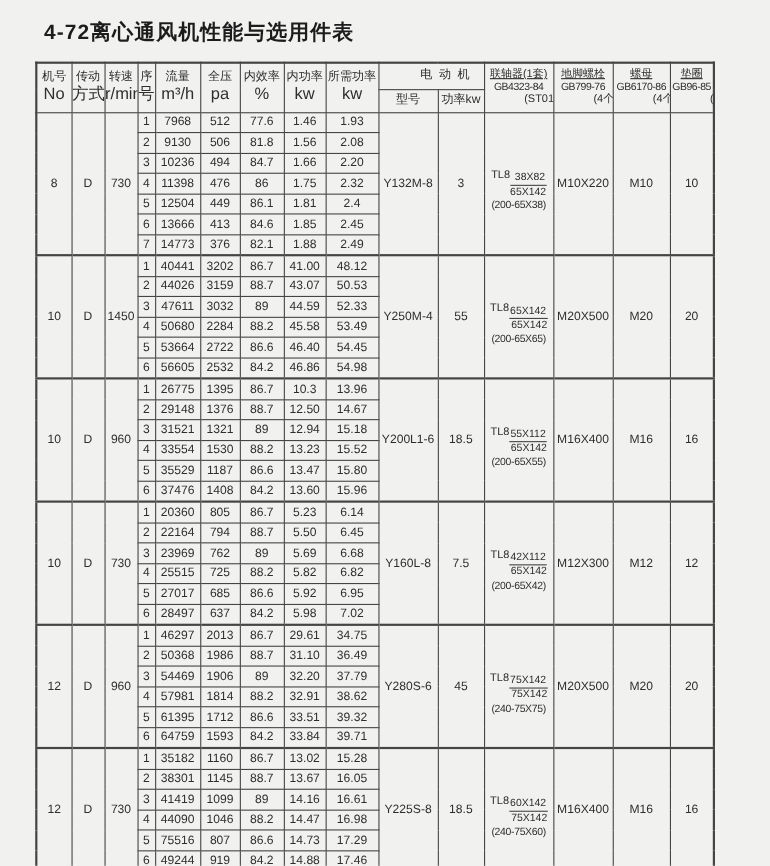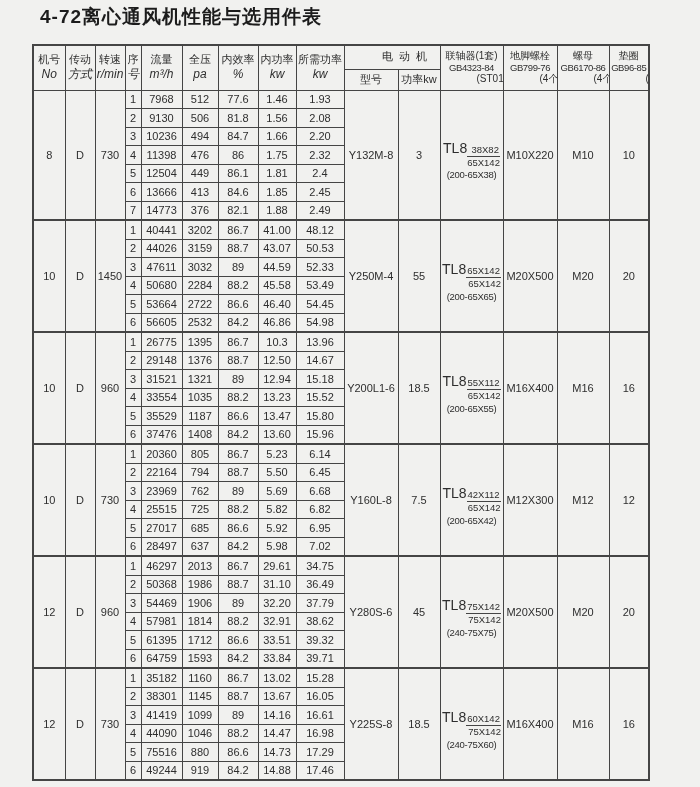--- a/index.html
+++ b/index.html
@@ -6,47 +6,47 @@
     --bg:#f1f1ef; --line:#454545; --ink:#2e2e2e;
   }
   html,body{margin:0;padding:0;}
   body{
     width:700px;height:787px;background:var(--bg);
     font-family:"Liberation Sans","DejaVu Sans",sans-serif;
     color:var(--ink);overflow:hidden;
   }
   .page{position:relative;width:700px;height:787px;}
   .title{
-    margin:0;padding:4px 0 0 40px;
+    margin:0;padding:16px 0 0 40px;
     font-size:19px;font-weight:bold;letter-spacing:1px;color:#1c1c1c;
   }
   table.sel{
     border-collapse:collapse;table-layout:fixed;
     margin:14px 0 0 32px;width:616px;
     border:2px solid var(--line);
   }
   .sel th,.sel td{
     border:1px solid var(--line);
     padding:0;text-align:center;vertical-align:middle;
     overflow:hidden;white-space:nowrap;
   }
   .sel thead tr.h1{height:24px;}
   .sel thead tr.h2{height:21px;}
   .sel th{font-weight:normal;font-size:11px;line-height:1.25;}
-  .sel th .l2{font-size:12px;font-style:italic;}
+  .sel th .l2{font-size:15px;}
   .sel th.motor-span{letter-spacing:6px;padding-left:31px;}
   .sel th.part div{line-height:1.18;}
   .sel th.part .gb{font-size:9.5px;letter-spacing:-0.4px;}
-  .sel th.part .p1{font-size:10px;}
+  .sel th.part .p1{font-size:10px;text-decoration:underline;}
   .sel th.part .p3{font-size:10px;margin-left:36px;}
   .sel tbody td{height:17.5px;font-size:11px;}
   .sel tbody tr.block-start td{border-top:2px solid var(--line);}
   .sel td.model,.sel td.power,.sel td.bolt,.sel td.nut,.sel td.washer{font-size:11px;}
   .coupling-wrap{display:flex;align-items:center;justify-content:center;line-height:1;}
-  .coupling-wrap .prefix{font-size:14px;}
+  .coupling-wrap .prefix{font-size:10px;}
   .frac{display:inline-block;text-align:right;font-size:9.5px;line-height:1.25;margin-top:16px;}
   .frac .top{display:block;border-bottom:1px solid var(--line);padding:0 1px;}
   .frac .bot{display:block;}
   .coupling-note{font-size:9.5px;line-height:1.3;margin-top:1px;letter-spacing:-0.3px;}
 </style>
 </head>
 <body>
 
 <div class="page">
   <h1 class="title">4-72离心通风机性能与选用件表</h1>
@@ -312,21 +312,21 @@
           <td>3</td>
           <td>31521</td>
           <td>1321</td>
           <td>89</td>
           <td>12.94</td>
           <td>15.18</td>
         </tr>
         <tr>
           <td>4</td>
           <td>33554</td>
-          <td>1035</td>
+          <td>1530</td>
           <td>88.2</td>
           <td>13.23</td>
           <td>15.52</td>
         </tr>
         <tr>
           <td>5</td>
           <td>35529</td>
           <td>1187</td>
           <td>86.6</td>
           <td>13.47</td>
@@ -518,21 +518,21 @@
           <td>4</td>
           <td>44090</td>
           <td>1046</td>
           <td>88.2</td>
           <td>14.47</td>
           <td>16.98</td>
         </tr>
         <tr>
           <td>5</td>
           <td>75516</td>
-          <td>880</td>
+          <td>807</td>
           <td>86.6</td>
           <td>14.73</td>
           <td>17.29</td>
         </tr>
         <tr>
           <td>6</td>
           <td>49244</td>
           <td>919</td>
           <td>84.2</td>
           <td>14.88</td>

